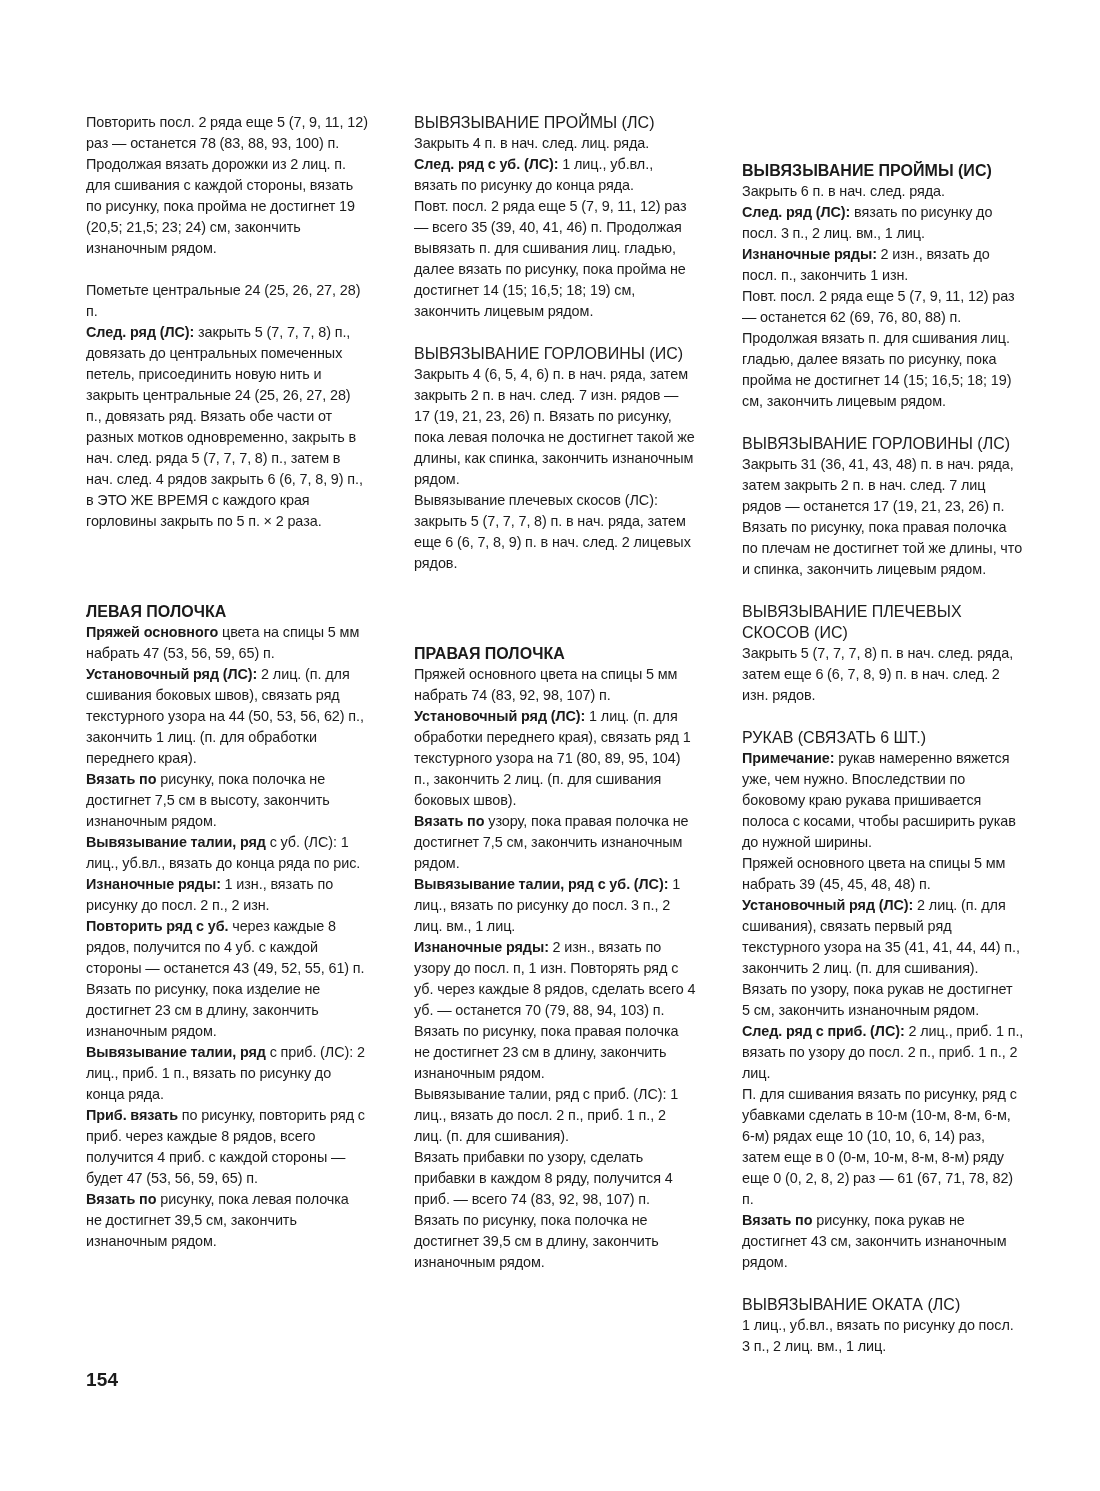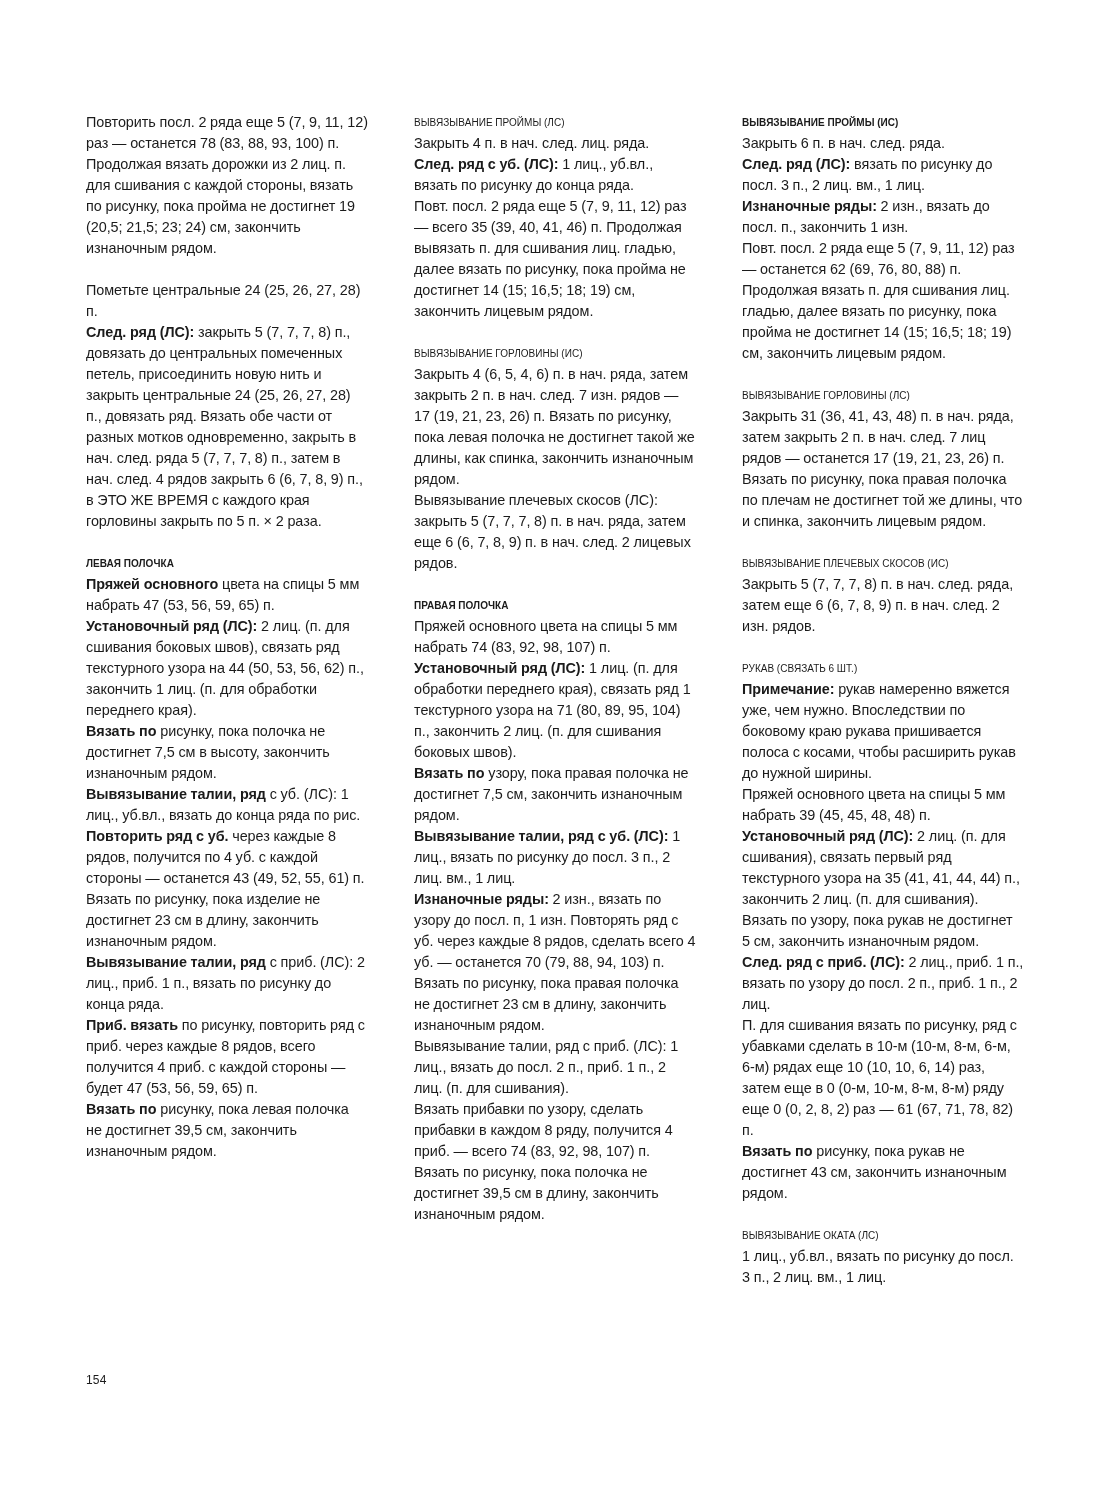--- a/index.html
+++ b/index.html
@@ -45,62 +45,65 @@
     margin: 0 0 0 0;
     font-size: 14.4px;
     line-height: 21.0px;
     text-align: left;
     word-spacing: -0.2px;
     letter-spacing: -0.05px;
     color: #1b1b1b;
   }
 
   .heading {
-    font-size: 10px;
+    font-size: 16px;
     line-height: 21.0px;
     letter-spacing: 0.05px;
     color: #1b1b1b;
   }
 
   .heading-bold {
     font-weight: bold;
+    margin-top: 48px;
   }
 
   .lead {
     font-weight: bold;
   }
   .gap-md { height: 21px; }
 
   #page-number {
     position: absolute;
     left: 86px;
     top: 1372px;
-    font-size: 12px;
+    font-size: 19px;
     line-height: 16px;
     color: #1b1b1b;
     letter-spacing: 0.2px;
+    font-weight: bold;
   }
 </style>
 </head>
 <body>
 
 <div id="page">
 
   <div id="columns">
     <div class="column" id="col-0">
         <p class="para"><span>Повторить посл. 2 ряда еще 5 (7, 9, 11, 12) раз — останется 78 (83, 88, 93, 100) п. Продолжая вязать дорожки из 2 лиц. п. для сшивания с каждой стороны, вязать по рисунку, пока пройма не достигнет 19 (20,5; 21,5; 23; 24) см, закончить изнаночным рядом.</span></p>
         <div class="gap-md" style="height: 21px;"></div>
         <p class="para"><span>Пометьте центральные 24 (25, 26, 27, 28) п.</span></p>
         <p class="para"><span class="lead">След. ряд (ЛС):</span><span> закрыть 5 (7, 7, 7, 8) п., довязать до центральных помеченных петель, присоединить новую нить и закрыть центральные 24 (25, 26, 27, 28) п., довязать ряд. Вязать обе части от разных мотков одновременно, закрыть в нач. след. ряда 5 (7, 7, 7, 8) п., затем в нач. след. 4 рядов закрыть 6 (6, 7, 8, 9) п., в ЭТО ЖЕ ВРЕМЯ с каждого края горловины закрыть по 5 п. × 2 раза.</span></p>
         <div class="gap-md" style="height: 21px;"></div>
         <p class="heading para heading-bold"><span>ЛЕВАЯ ПОЛОЧКА</span></p>
         <p class="para"><span class="lead">Пряжей основного</span><span> цвета на спицы 5 мм набрать 47 (53, 56, 59, 65) п.</span></p>
         <p class="para"><span class="lead">Установочный ряд (ЛС):</span><span> 2 лиц. (п. для сшивания боковых швов), связать ряд текстурного узора на 44 (50, 53, 56, 62) п., закончить 1 лиц. (п. для обработки переднего края).</span></p>
         <p class="para"><span class="lead">Вязать по</span><span> рисунку, пока полочка не достигнет 7,5 см в высоту, закончить изнаночным рядом.</span></p>
         <p class="para"><span class="lead">Вывязывание талии, ряд</span><span> с уб. (ЛС): 1 лиц., уб.вл., вязать до конца ряда по рис.</span></p>
+        <p class="para"><span class="lead">Изнаночные ряды:</span><span> 1 изн., вязать по рисунку до посл. 2 п., 2 изн.</span></p>
         <p class="para"><span class="lead">Повторить ряд с уб.</span><span> через каждые 8 рядов, получится по 4 уб. с каждой стороны — останется 43 (49, 52, 55, 61) п. Вязать по рисунку, пока изделие не достигнет 23 см в длину, закончить изнаночным рядом.</span></p>
         <p class="para"><span class="lead">Вывязывание талии, ряд</span><span> с приб. (ЛС): 2 лиц., приб. 1 п., вязать по рисунку до конца ряда.</span></p>
         <p class="para"><span class="lead">Приб. вязать</span><span> по рисунку, повторить ряд с приб. через каждые 8 рядов, всего получится 4 приб. с каждой стороны — будет 47 (53, 56, 59, 65) п.</span></p>
         <p class="para"><span class="lead">Вязать по</span><span> рисунку, пока левая полочка не достигнет 39,5 см, закончить изнаночным рядом.</span></p>
       </div>
     <div class="column" id="col-1">
         <p class="heading para"><span>ВЫВЯЗЫВАНИЕ ПРОЙМЫ (ЛС)</span></p>
         <p class="para"><span>Закрыть 4 п. в нач. след. лиц. ряда.</span></p>
         <p class="para"><span class="lead">След. ряд с уб. (ЛС):</span><span> 1 лиц., уб.вл., вязать по рисунку до конца ряда.</span></p>
         <p class="para"><span>Повт. посл. 2 ряда еще 5 (7, 9, 11, 12) раз — всего 35 (39, 40, 41, 46) п. Продолжая вывязать п. для сшивания лиц. гладью, далее вязать по рисунку, пока пройма не достигнет 14 (15; 16,5; 18; 19) см, закончить лицевым рядом.</span></p>

